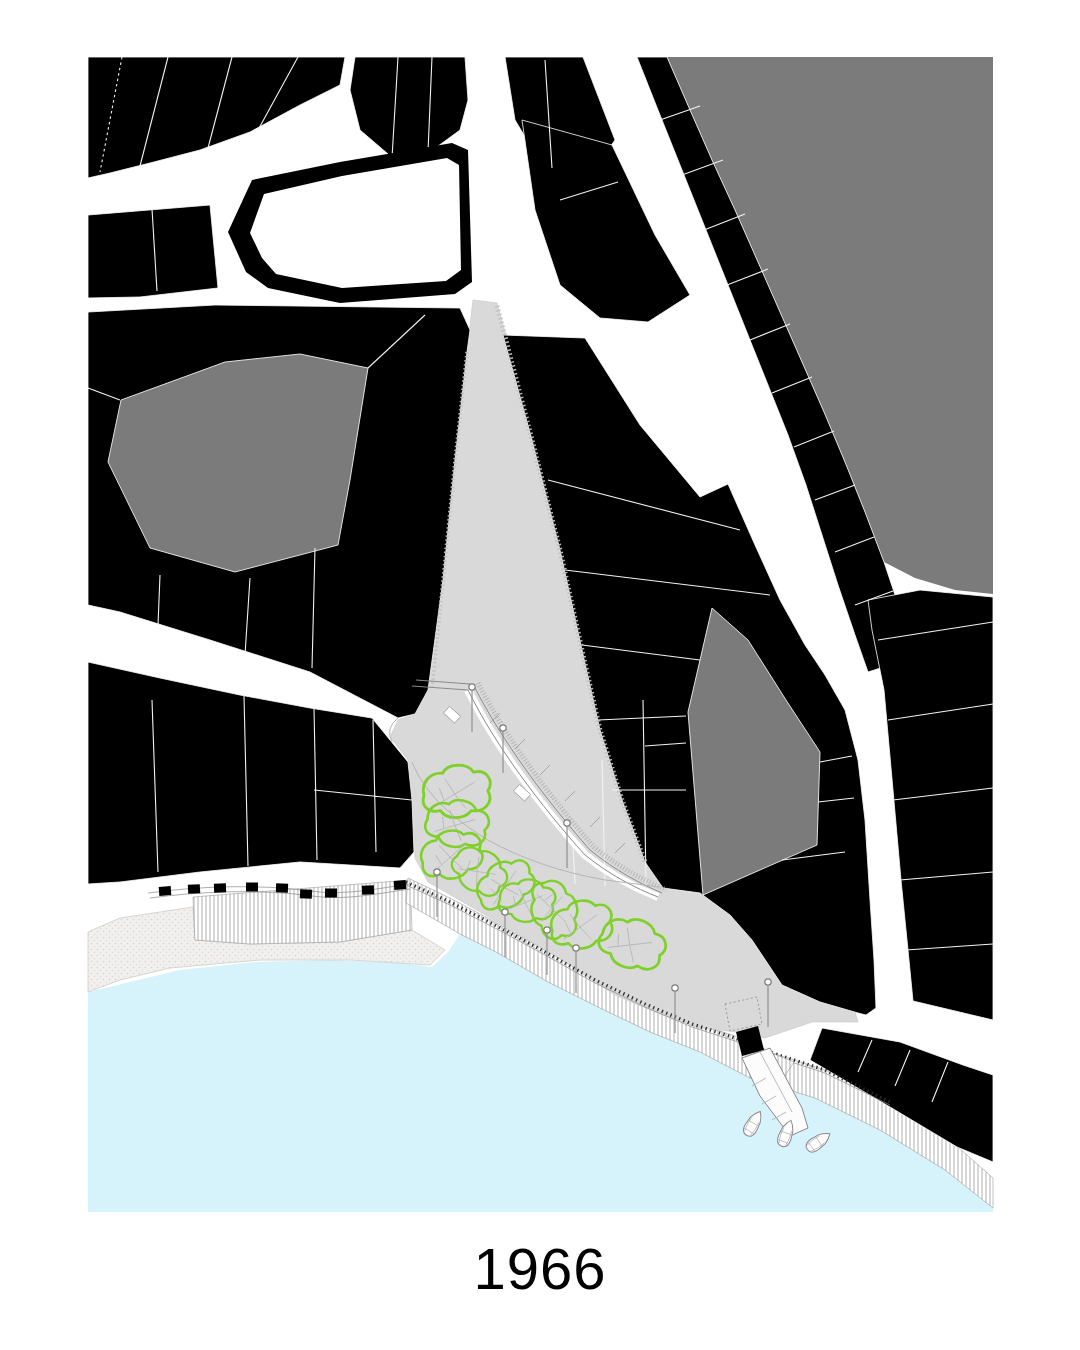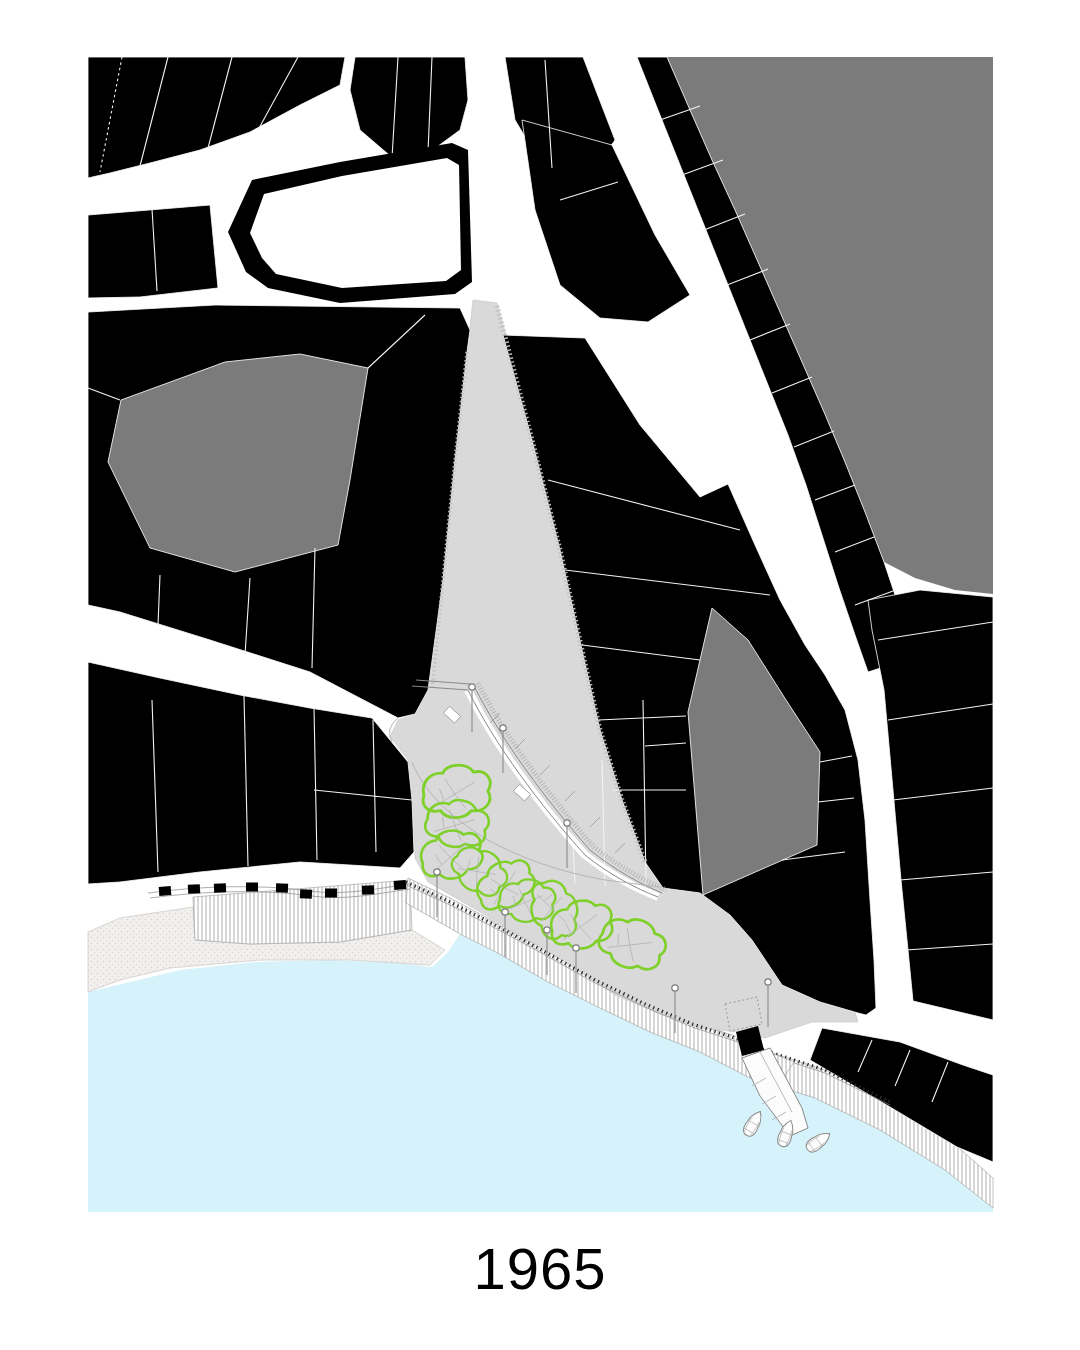--- a/index.html
+++ b/index.html
@@ -240,15 +240,15 @@
         <path class="slip-lines" d="M760,1052 L792,1112 M766,1078 L752,1086 M776,1096 L762,1104 M786,1112 L772,1120"></path>
       </g>
 
       <g>
         <use href="#boat" transform="translate(753,1124) rotate(-60)"></use>
         <use href="#boat" transform="translate(786,1134) rotate(-70)"></use>
         <use href="#boat" transform="translate(818,1142) rotate(-35)"></use>
       </g>
     </svg>
 
-    <figcaption class="caption">1965</figcaption>
+    <figcaption class="caption">1966</figcaption>
   </figure>
 </div>
 
 </body></html>

